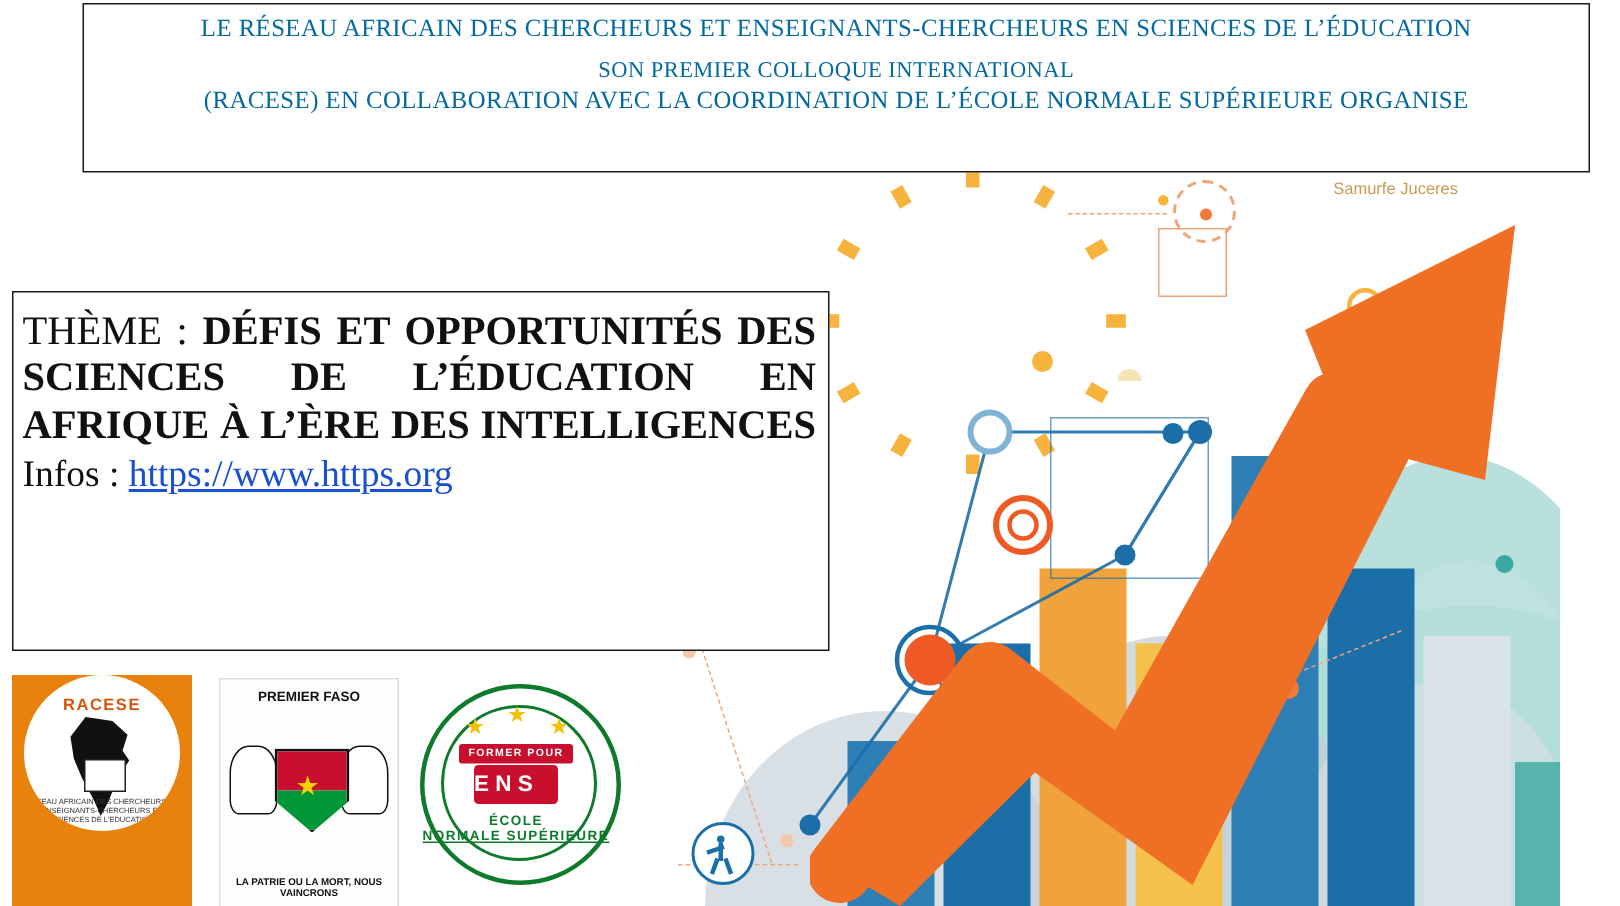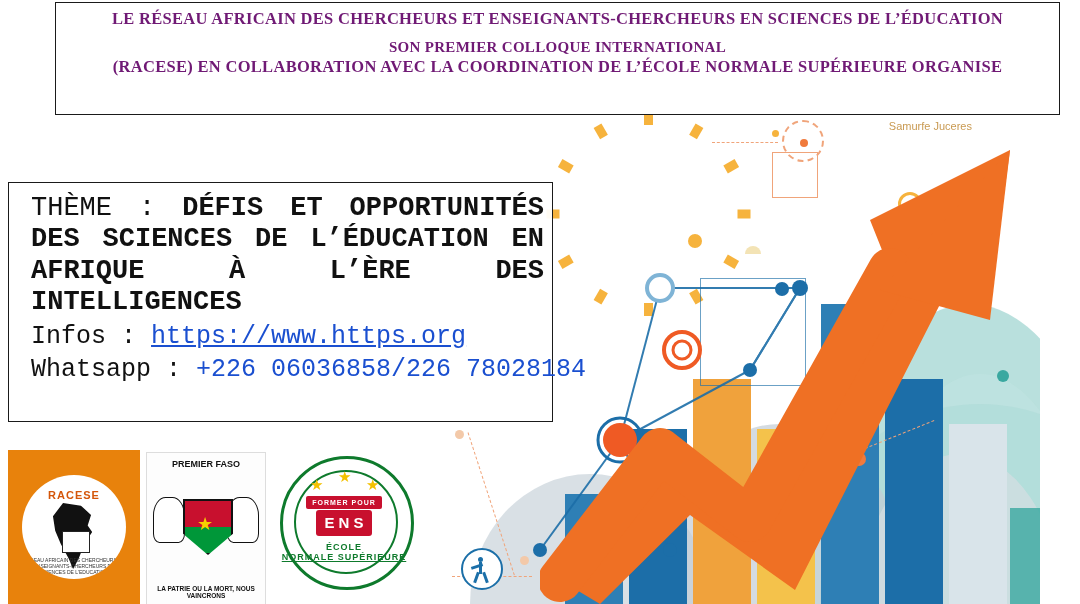--- a/index.html
+++ b/index.html
@@ -103,49 +103,48 @@
     top: 2px;
     width: 1005px;
     height: 113px;
     border: 1px solid #1a1a1a;
     box-sizing: border-box;
     background: #ffffff;
     text-align: center;
     padding-top: 8px;
   }
   .header-box .l {
-    font-weight: bold;
+    font-weight: normal;
     font-size: 16.5px;
     letter-spacing: 0.3px;
-    color: #701a75;
+    color: #0369a1;
     line-height: 1.0;
     margin: 0 0 12px 0;
     white-space: nowrap;
   }
   .header-box .l.small {
     font-size: 15px;
     margin-bottom: 4px;
   }
   .header-box .l.last {
     font-size: 15.5px;
     margin-bottom: 0;
   }
 
   
   .theme-box {
     position: absolute;
     left: 8px;
-    top: 182px;
+    top: 194px;
     width: 545px;
     height: 240px;
     border: 1.5px solid #1a1a1a;
     box-sizing: border-box;
     background: rgba(255,255,255,0.94);
-    padding: 10px 8px 6px 22px;
-    font-family: Liberation Mono, monospace;
+    padding: 10px 8px 6px 6px;
   }
   .theme-title {
     font-size: 27px;
     line-height: 1.16;
     color: #111;
     margin: 0;
     text-align: justify;
     text-align-last: justify;
   }
   .theme-title .lbl {
@@ -171,25 +170,24 @@
 
   
   .logo {
     position: absolute;
     bottom: 0;
     box-sizing: border-box;
   }
   .logo-racese {
     left: 8px;
     top: 450px;
-    width: 132px;
+    width: 120px;
     height: 154px;
     background: #e8820c;
     display: flex;
-    align-items: center;
     justify-content: center;
   }
   .logo-racese .inner {
     width: 104px;
     height: 104px;
     border-radius: 50%;
     background: #ffffff;
     position: relative;
     overflow: hidden;
   }
@@ -320,21 +318,20 @@
   }
   .ens-book {
     position: absolute;
     left: 44px; top: 58px;
     width: 56px; height: 26px;
     background: #c8102e;
     border-radius: 3px;
   }
   .ens-book span {
     display: block;
-    text-align: center;
     color: #ffffff;
     font-family: "Liberation Sans", sans-serif;
     font-weight: bold;
     font-size: 15px;
     line-height: 26px;
   }
   .ens-banner {
     position: absolute;
     left: 34px; top: 44px;
     width: 76px; height: 13px;
@@ -515,23 +512,20 @@
     <p class="l">(RACESE) EN COLLABORATION AVEC LA COORDINATION DE L’ÉCOLE NORMALE SUPÉRIEURE ORGANISE</p>
   </div>
 
   <div class="theme-box">
     <p class="theme-title">
       <span class="lbl">THÈME : </span><span class="val">DÉFIS ET OPPORTUNITÉS DES SCIENCES DE L’ÉDUCATION EN AFRIQUE À L’ÈRE DES INTELLIGENCES</span>
     </p>
     <div class="infos-line">
       <span>Infos : </span><a href="#">https://www.https.org</a>
     </div>
-    <div class="wa-line">
-      <span>Whatsapp : </span><span class="num">+226 06036858/226 78028184</span>
-    </div>
   </div>
 
   <div class="logo logo-racese">
     <div class="inner">
       <div class="africa"></div>
       <div class="bookpatch"></div>
       <div class="word">RACESE</div>
       <div class="arcnote">RESEAU AFRICAIN DES CHERCHEURS ET ENSEIGNANTS-CHERCHEURS EN SCIENCES DE L'EDUCATION</div>
     </div>
   </div>

